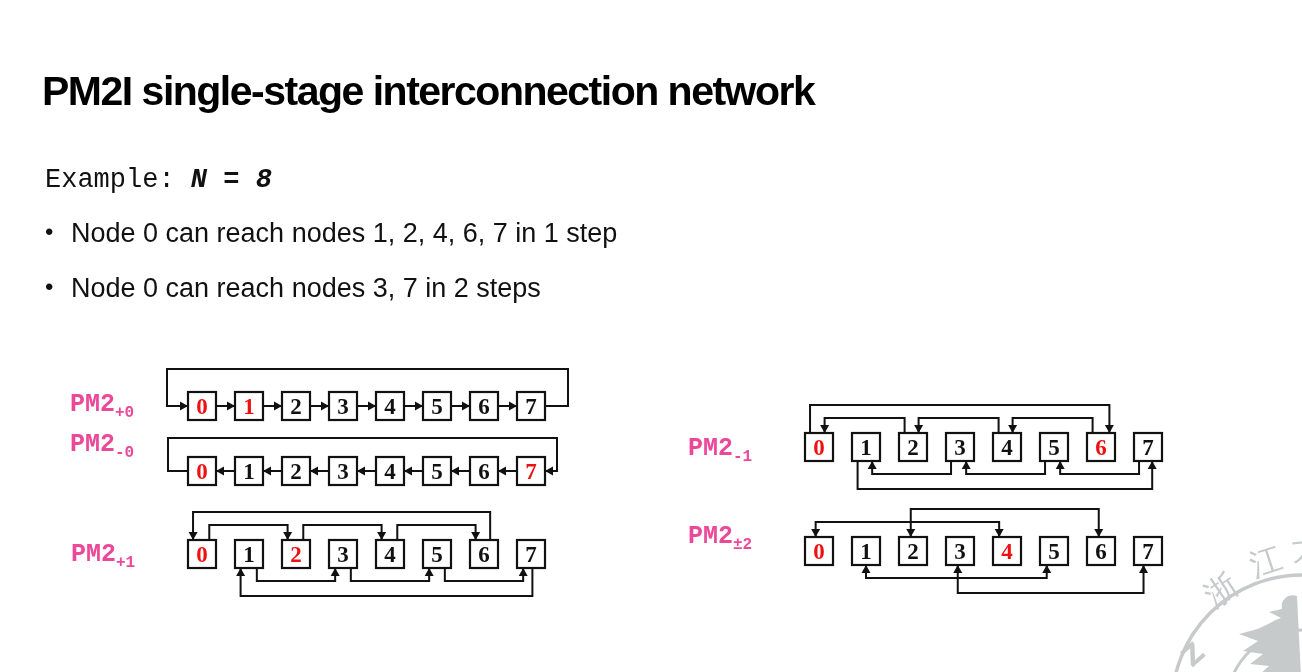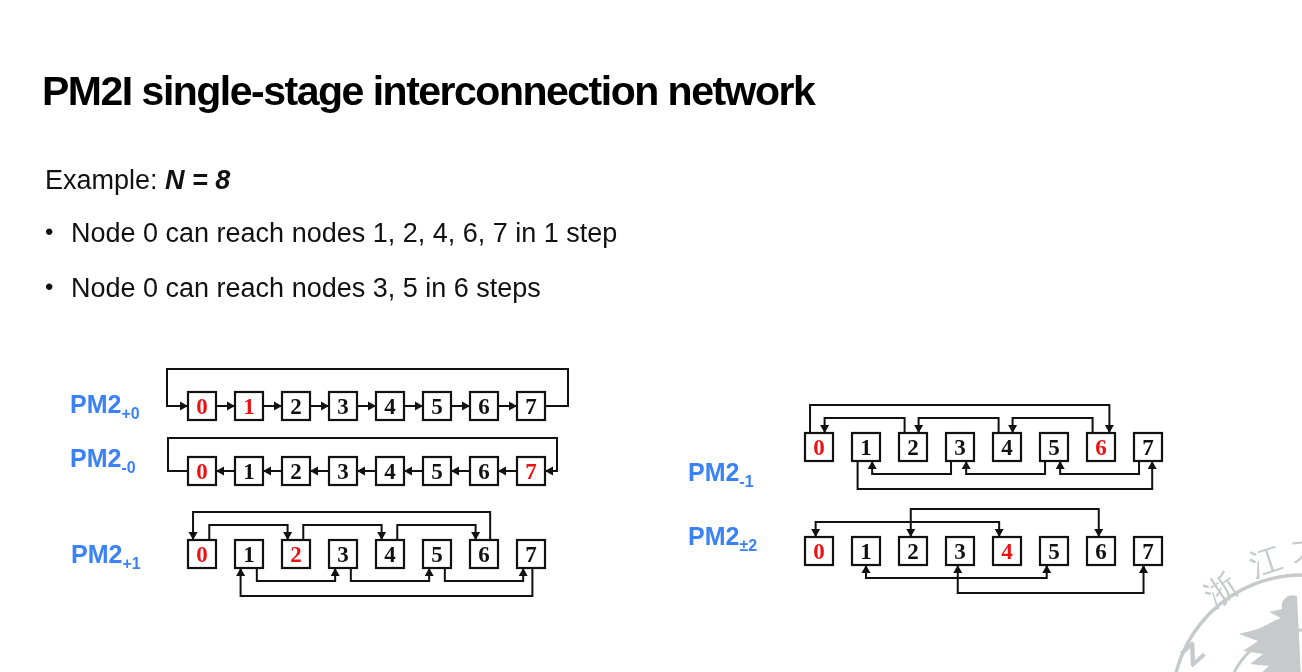--- a/index.html
+++ b/index.html
@@ -1,51 +1,51 @@
 <!DOCTYPE html>
 <html><head>
 <meta charset="utf-8">
 <style>
   html,body{margin:0;padding:0;background:#fff;}
   body{position:relative;width:1302px;height:672px;overflow:hidden;
        font-family:"Liberation Sans",sans-serif;color:#111;}
   .abs{position:absolute;}
   #title{left:42px;top:44px;font-size:41px;font-weight:700;letter-spacing:-1.5px;
          color:#000;white-space:nowrap;line-height:1;}
-  #example{left:45px;top:165px;font-size:27px;white-space:pre;}
+  #example{left:45px;top:165px;font-size:27px;white-space:pre;font-family:Liberation Mono, monospace;}
   #example .nval{font-weight:700;font-style:italic;}
   .bullet{left:45px;font-size:27px;display:flex;line-height:1.1;}
   .bullet .dot{width:26px;flex:0 0 26px;font-size:24px;}
-  .pm2-label{position:absolute;font-family:Liberation Sans, sans-serif;
-             font-weight:700;font-size:25px;color:#3b82f6;white-space:nowrap;line-height:1;}
+  .pm2-label{position:absolute;font-family:Liberation Mono, monospace;
+             font-weight:700;font-size:25px;color:#ec4899;white-space:nowrap;line-height:1;}
   .pm2-label sub{font-size:16px;vertical-align:-6px;letter-spacing:0;}
   svg.layer{position:absolute;left:0;top:0;pointer-events:none;}
 </style>
 </head>
 <body>
 
 <main>
 
   <h1 class="abs" id="title">PM2I single-stage interconnection network</h1>
 
   <div class="abs" id="example"><span>Example: </span><span class="nval">N = 8</span></div>
 
   <div class="abs bullet" style="top:219px">
     <span class="dot">•</span>
     <span>Node 0 can reach nodes 1, 2, 4, 6, 7 in 1 step</span>
   </div>
   <div class="abs bullet" style="top:274px">
     <span class="dot">•</span>
-    <span>Node 0 can reach nodes 3, 5 in 6 steps</span>
+    <span>Node 0 can reach nodes 3, 7 in 2 steps</span>
   </div>
 
   <div class="pm2-label" style="left:70px;top:392px"><span>PM2</span><sub>+0</sub></div>
-  <div class="pm2-label" style="left:70px;top:446px"><span>PM2</span><sub>-0</sub></div>
+  <div class="pm2-label" style="left:70px;top:432px"><span>PM2</span><sub>-0</sub></div>
   <div class="pm2-label" style="left:71px;top:542px"><span>PM2</span><sub>+1</sub></div>
-  <div class="pm2-label" style="left:688px;top:460px"><span>PM2</span><sub>-1</sub></div>
+  <div class="pm2-label" style="left:688px;top:436px"><span>PM2</span><sub>-1</sub></div>
   <div class="pm2-label" style="left:688px;top:524px"><span>PM2</span><sub>±2</sub></div>
 
   <svg class="layer" width="1302" height="672" viewBox="0 0 1302 672">
     <g stroke="#c6caca" fill="none">
       <circle cx="1302" cy="705" r="130" stroke-width="3.5"></circle>
       <circle cx="1302" cy="705" r="75" stroke-width="3"></circle>
     </g>
     <g fill="#c6caca" font-family="'DejaVu Sans',sans-serif">
       <text x="1214" y="608" font-size="32" transform="rotate(-34 1214 608)">浙</text>
       <text x="1254" y="577" font-size="32" transform="rotate(-18 1254 577)">江</text>

